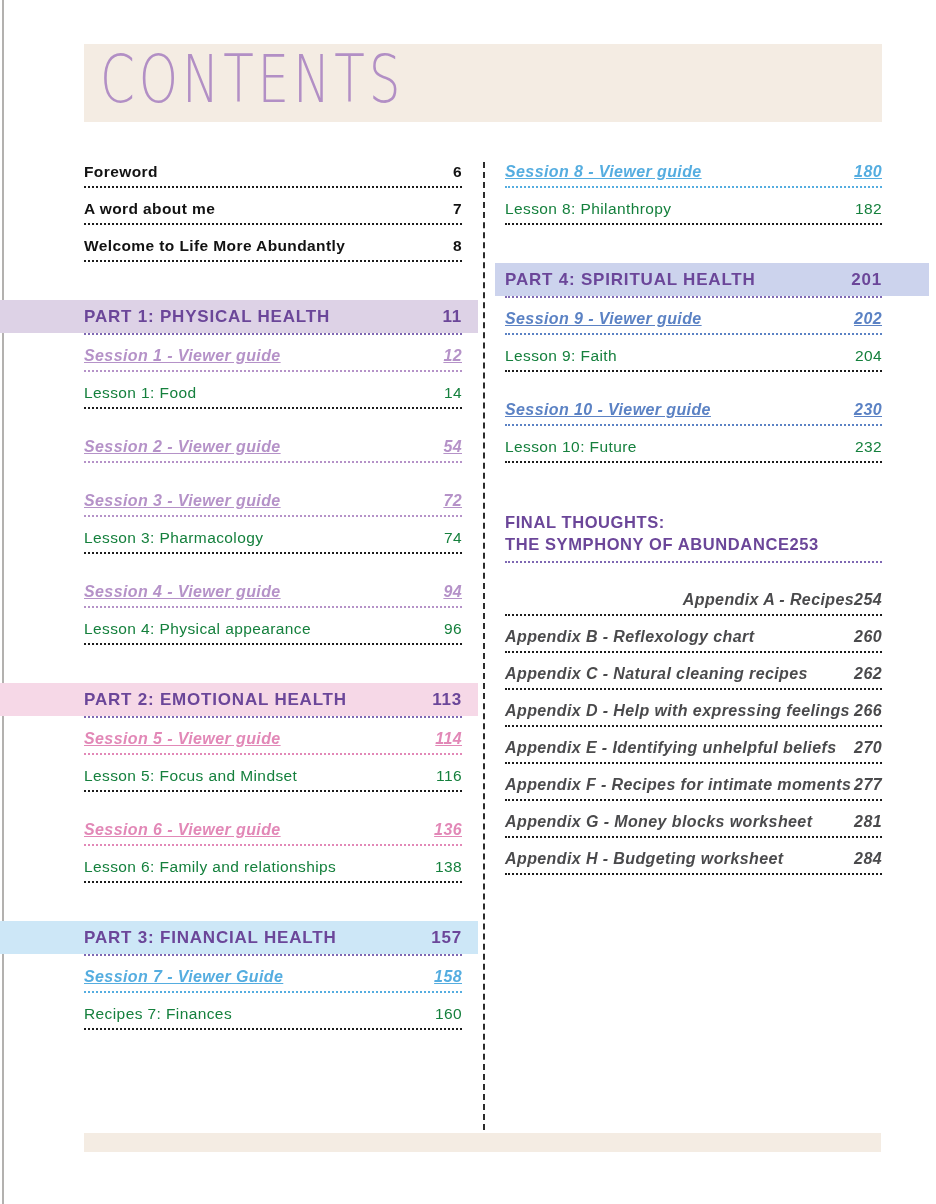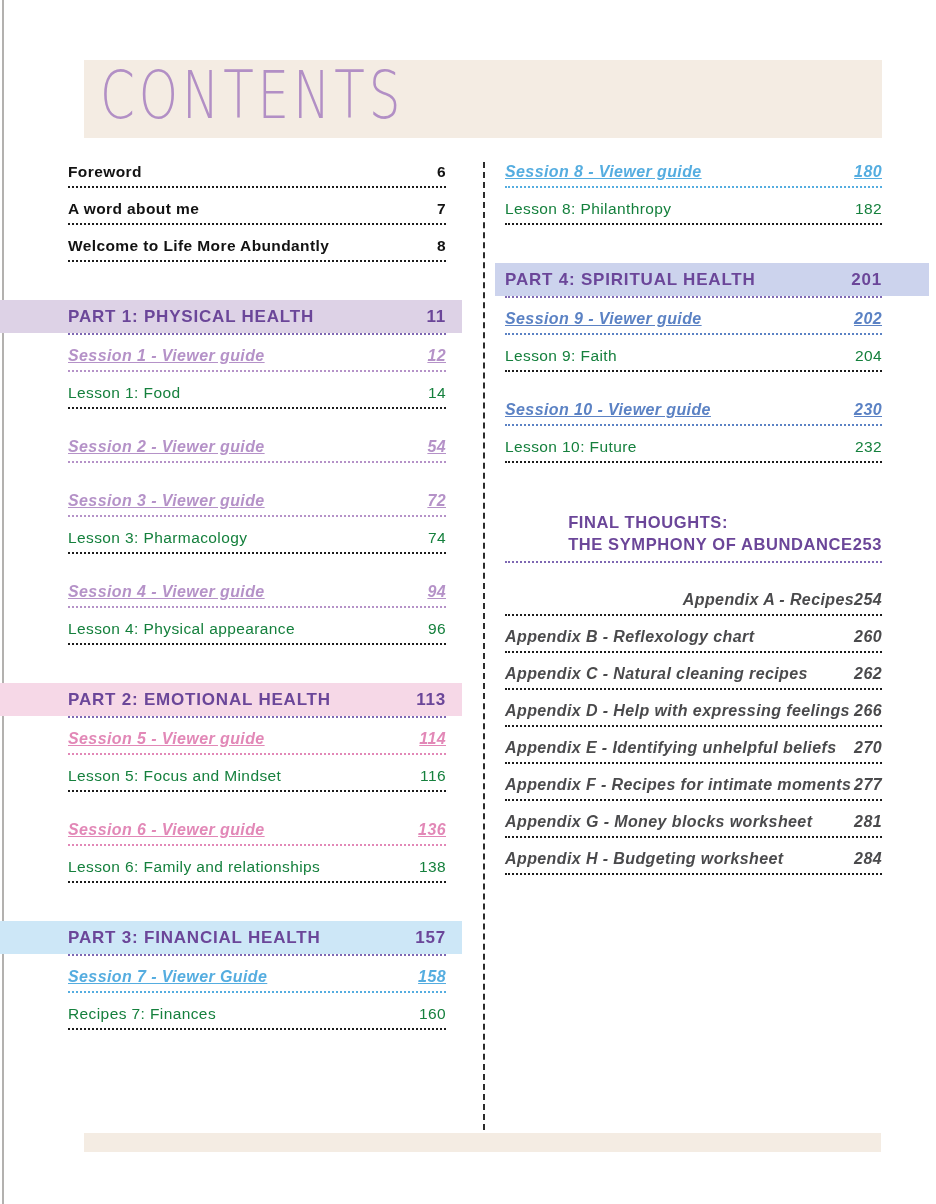--- a/index.html
+++ b/index.html
@@ -1,29 +1,29 @@
 <!DOCTYPE html>
 <html><head>
 <meta charset="utf-8">
 <style>
   html,body{margin:0;padding:0;background:#ffffff;}
   #page{position:relative;width:936px;height:1204px;background:#ffffff;overflow:hidden;
         font-family:"Liberation Sans","DejaVu Sans",sans-serif;}
   
   .edge-line{position:absolute;left:2px;top:0;width:2px;height:1204px;background:#b3b1af;}
   
-  .banner{position:absolute;left:84px;top:60px;width:798px;height:78px;background:var(--banner-bg);}
+  .banner{position:absolute;left:84px;top:44px;width:798px;height:78px;background:var(--banner-bg);}
   .banner-title{position:absolute;left:16px;bottom:10px;font-family:"DejaVu Sans","Liberation Sans",sans-serif;
         font-weight:200;font-size:64px;line-height:1;color:var(--title-color);letter-spacing:5px;
         transform:scale(0.78,1.04);transform-origin:left bottom;white-space:nowrap;}
   .footer-bar{position:absolute;left:84px;top:1133px;width:797px;height:19px;background:var(--banner-bg);}
   .divider{position:absolute;left:483px;top:162px;height:968px;width:0;border-left:2px dashed #2b2b2b;}
   
   .col{position:absolute;top:151px;}
-  .col-left{left:68px;width:378px;}
+  .col-left{left:84px;width:378px;}
   .col-right{left:505px;width:377px;}
   
   .row{position:relative;height:37px;display:flex;justify-content:space-between;align-items:flex-end;
        box-sizing:border-box;padding-bottom:5px;letter-spacing:0.4px;}
   .row.gap{margin-top:17px;}
   .row .lbl{white-space:nowrap;}
   .plain{border-bottom:2px dotted #1c1c1c;font-weight:700;font-size:15.5px;color:#121212;}
   .lesson{border-bottom:2px dotted #1c1c1c;font-weight:400;font-size:15.5px;color:#15803d;text-align:right;}
   .session{font-weight:700;font-style:italic;font-size:16px;text-decoration:underline;}
   .session.t-purple{color:var(--sess-purple);border-bottom:2px dotted var(--sess-purple);}
@@ -36,21 +36,21 @@
         text-transform:uppercase;padding-bottom:6px;}
   .part .band{position:absolute;top:-4px;bottom:0;z-index:0;}
   .col-left .part .band{left:-84px;right:-16px;}
   .col-right .part .band{left:-10px;right:-47px;}
   .part .band.t-purple{background:var(--band-purple);}
   .part .band.t-pink{background:var(--band-pink);}
   .part .band.t-blue{background:var(--band-blue);}
   .part .band.t-periwinkle{background:var(--band-periwinkle);}
   .part .lbl,.part .pg{position:relative;z-index:1;}
   
-  .final{position:relative;margin-top:48px;display:flex;justify-content:flex-end;align-items:flex-end;
+  .final{position:relative;margin-top:48px;display:flex;justify-content:flex-start;align-items:flex-end;
         border-bottom:2px dotted var(--part-dotted);padding-bottom:6px;font-weight:700;font-size:16.5px;
         line-height:22px;color:var(--part-text);text-transform:uppercase;letter-spacing:0.6px;}
   
   .appendix{border-bottom:2px dotted #1c1c1c;font-weight:700;font-style:italic;font-size:16px;color:#4a4a4c;}
   .appendix.first{margin-top:16px;justify-content:flex-end;}
 </style>
 </head>
 <body>
 
 <div id="page" style="--banner-bg: #f4ece3; --title-color: #b28fc5; --part-text: #6b4699; --part-dotted: #7e68b3; --band-purple: #ddd2e6; --sess-purple: #b592c8; --band-pink: #f6d8e7; --sess-pink: #e288b7; --band-blue: #cde7f7; --sess-blue: #55ade0; --band-periwinkle: #ccd3ed; --sess-periwinkle: #5b82c4;">

